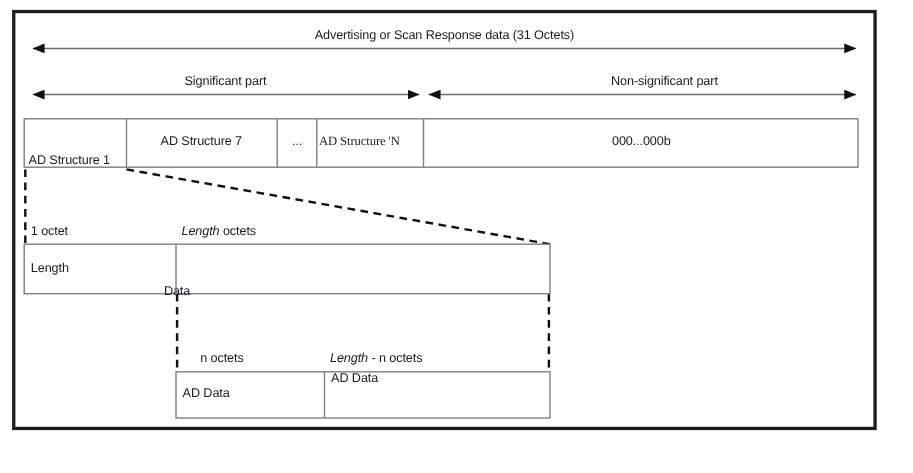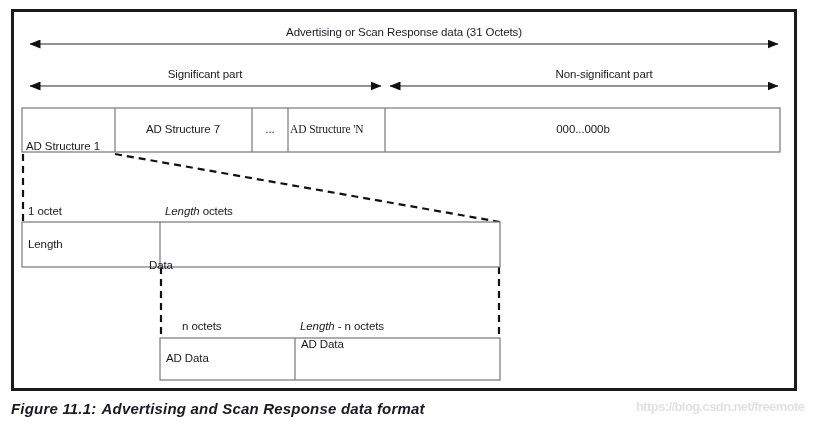--- a/index.html
+++ b/index.html
@@ -156,19 +156,15 @@
   <div class="lbl" style="left:182px; top:320px;">
     <span>n octets</span>
   </div>
   <div class="lbl" style="left:300px; top:320px;">
     <span class="it">Length</span><span> - n octets</span>
   </div>
 
   <div class="lbl" style="left:166px; top:352px;">AD Data</div>
   <div class="lbl" style="left:301px; top:338px;">AD Data</div>
 
-  <div class="caption">
-    <span class="cap-num">Figure 11.1:</span><span>Advertising and Scan Response data format</span>
-  </div>
 
-  <div class="watermark">https://blog.csdn.net/freemote</div>
 
 </div>
 
 </body></html>

